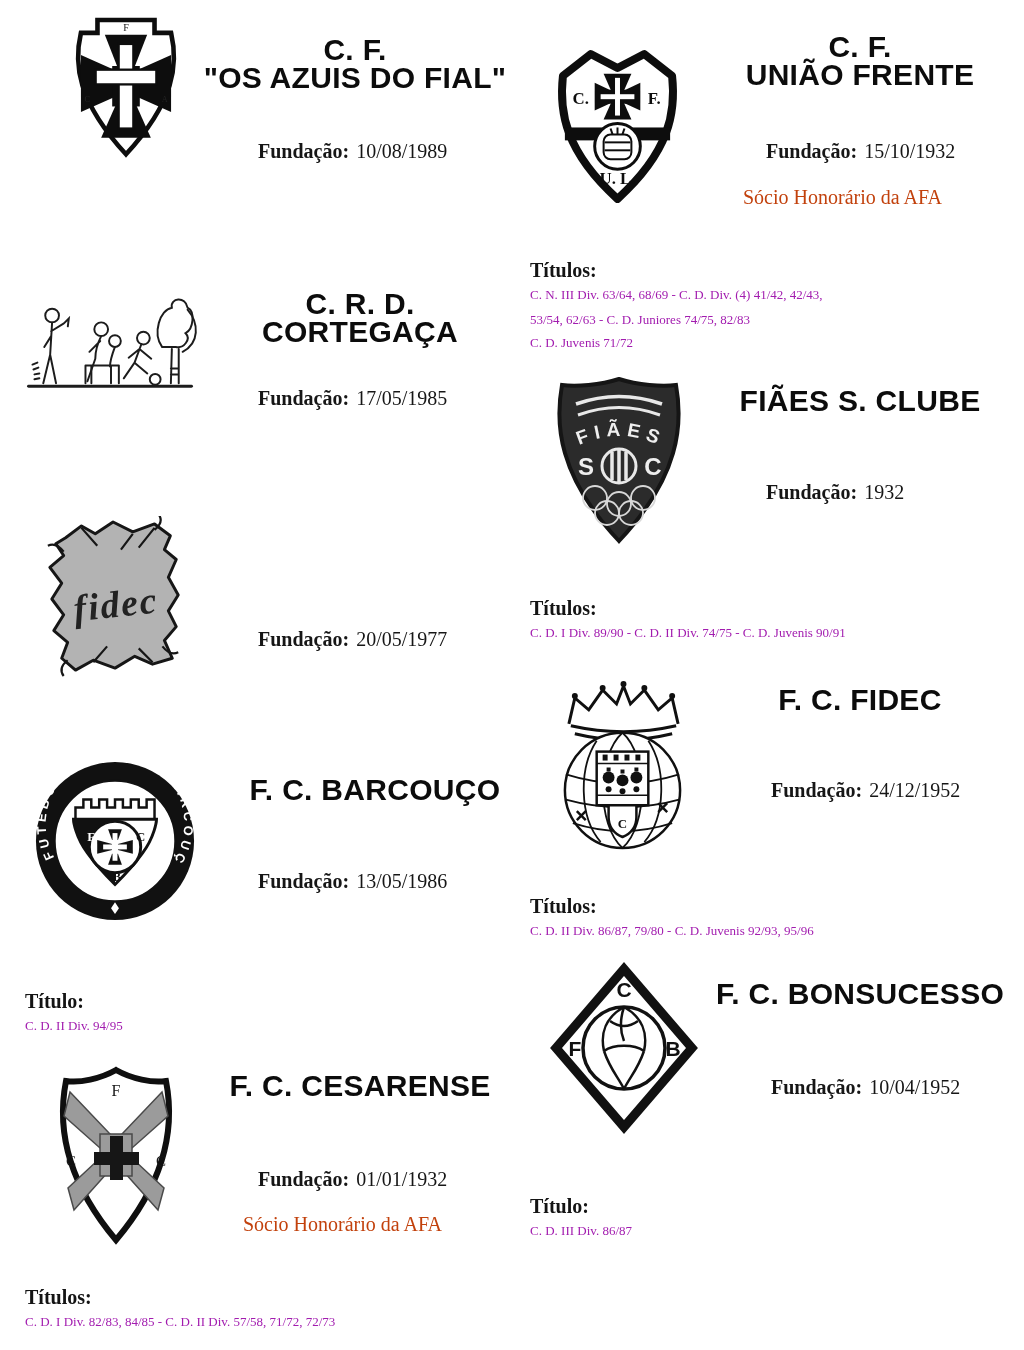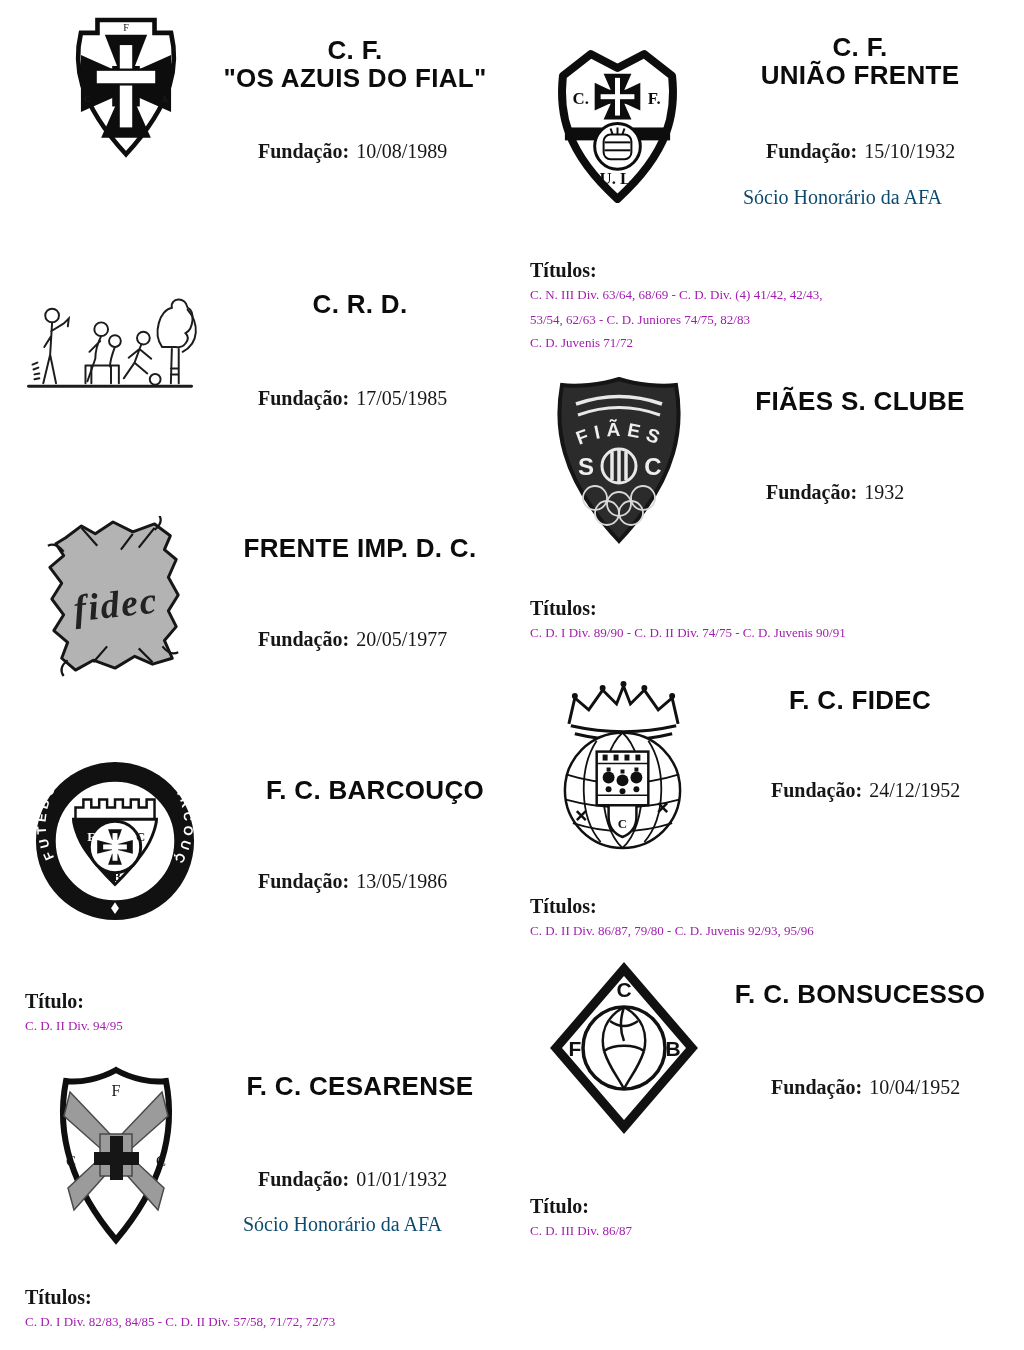--- a/index.html
+++ b/index.html
@@ -1,24 +1,24 @@
 <!DOCTYPE html>
 <html><head>
 <meta charset="utf-8">
 <style>
   html,body{margin:0;padding:0;background:#ffffff;}
   .page{position:relative;width:1024px;height:1350px;background:#ffffff;overflow:hidden;
         font-family:"Liberation Serif","DejaVu Serif",serif;color:#161616;}
   .abs{position:absolute;}
   .club-name{position:absolute;font-family:"Liberation Sans","DejaVu Sans",sans-serif;
-             font-weight:700;font-size:26px;line-height:28px;letter-spacing:0.3px;
+             font-weight:700;font-size:30px;line-height:28px;letter-spacing:0.3px;
              text-align:center;color:#0c0c0c;}
   .fund{position:absolute;font-size:20px;white-space:nowrap;margin-left:23px;}
   .fund-label{font-weight:700;margin-right:7px;}
-  .socio{position:absolute;font-size:20px;color:#0c4a6e;white-space:nowrap;}
+  .socio{position:absolute;font-size:20px;color:#c2410c;white-space:nowrap;}
   .tit-label{position:absolute;font-weight:700;font-size:20px;color:#141414;}
   .tit-line{position:absolute;font-size:13px;line-height:24.5px;color:#a21caf;white-space:nowrap;}
   svg{display:block;}
   svg text{font-family:"Liberation Serif","DejaVu Serif",serif;}
   .sans-t{font-family:"Liberation Sans","DejaVu Sans",sans-serif !important;}
 </style>
 </head>
 <body>
 
 <div class="page">
@@ -104,20 +104,21 @@
         <circle cx="123" cy="49" r="6.5"></circle>
         <path d="M121,55 L114,74 M119,60 L108,69 M119,60 L131,70 M114,74 L103,90 M114,74 L127,85"></path>
         <circle cx="135" cy="91" r="5.5"></circle>
         <path d="M152,60 L151,95 M159,60 L159,95 M151,80 h8 M151,86 h8"></path>
         <path d="M142,58 C132,44 140,20 152,18 C150,8 166,6 168,18 C176,22 174,40 166,44 C172,50 164,60 156,58 Z"></path>
         <path d="M168,20 C180,34 180,54 163,63"></path>
       </svg>
     </div>
     <div class="club-name" style="left:195px;top:290px;width:330px">
       <div>C. R. D.</div>
+      <div>CORTEGAÇA</div>
     </div>
     <div class="fund" style="left:235px;top:387px">
       <span class="fund-label">Fundação:</span><span>17/05/1985</span>
     </div>
   </div>
 
   
   <div style="display:contents">
     <div class="abs" style="left:548px;top:374px">
       <svg width="142" height="172" viewBox="0 0 142 172">
@@ -161,21 +162,20 @@
           <path d="M30,146 q-10,8 -4,16"></path>
           <path d="M126,132 q8,10 16,6"></path>
           <path d="M26,36 q-8,-10 -16,-6"></path>
           <path d="M44,12 L60,30 M96,18 L84,34 M118,12 L102,32"></path>
           <path d="M56,148 L70,132 M116,148 L102,134"></path>
         </g>
         <text x="80" y="102" font-size="38" font-style="italic" font-weight="bold" text-anchor="middle" fill="#222222" letter-spacing="2" transform="rotate(-6 80 100)">fidec</text>
       </svg>
     </div>
     <div class="club-name" style="left:195px;top:534px;width:330px">
-      <div>FRENTE IMP. D. C.</div>
     </div>
     <div class="fund" style="left:235px;top:628px">
       <span class="fund-label">Fundação:</span><span>20/05/1977</span>
     </div>
   </div>
 
   
   <div style="display:contents">
     <div class="abs" style="left:551px;top:676px">
       <svg width="144" height="180" viewBox="0 0 145 181">

